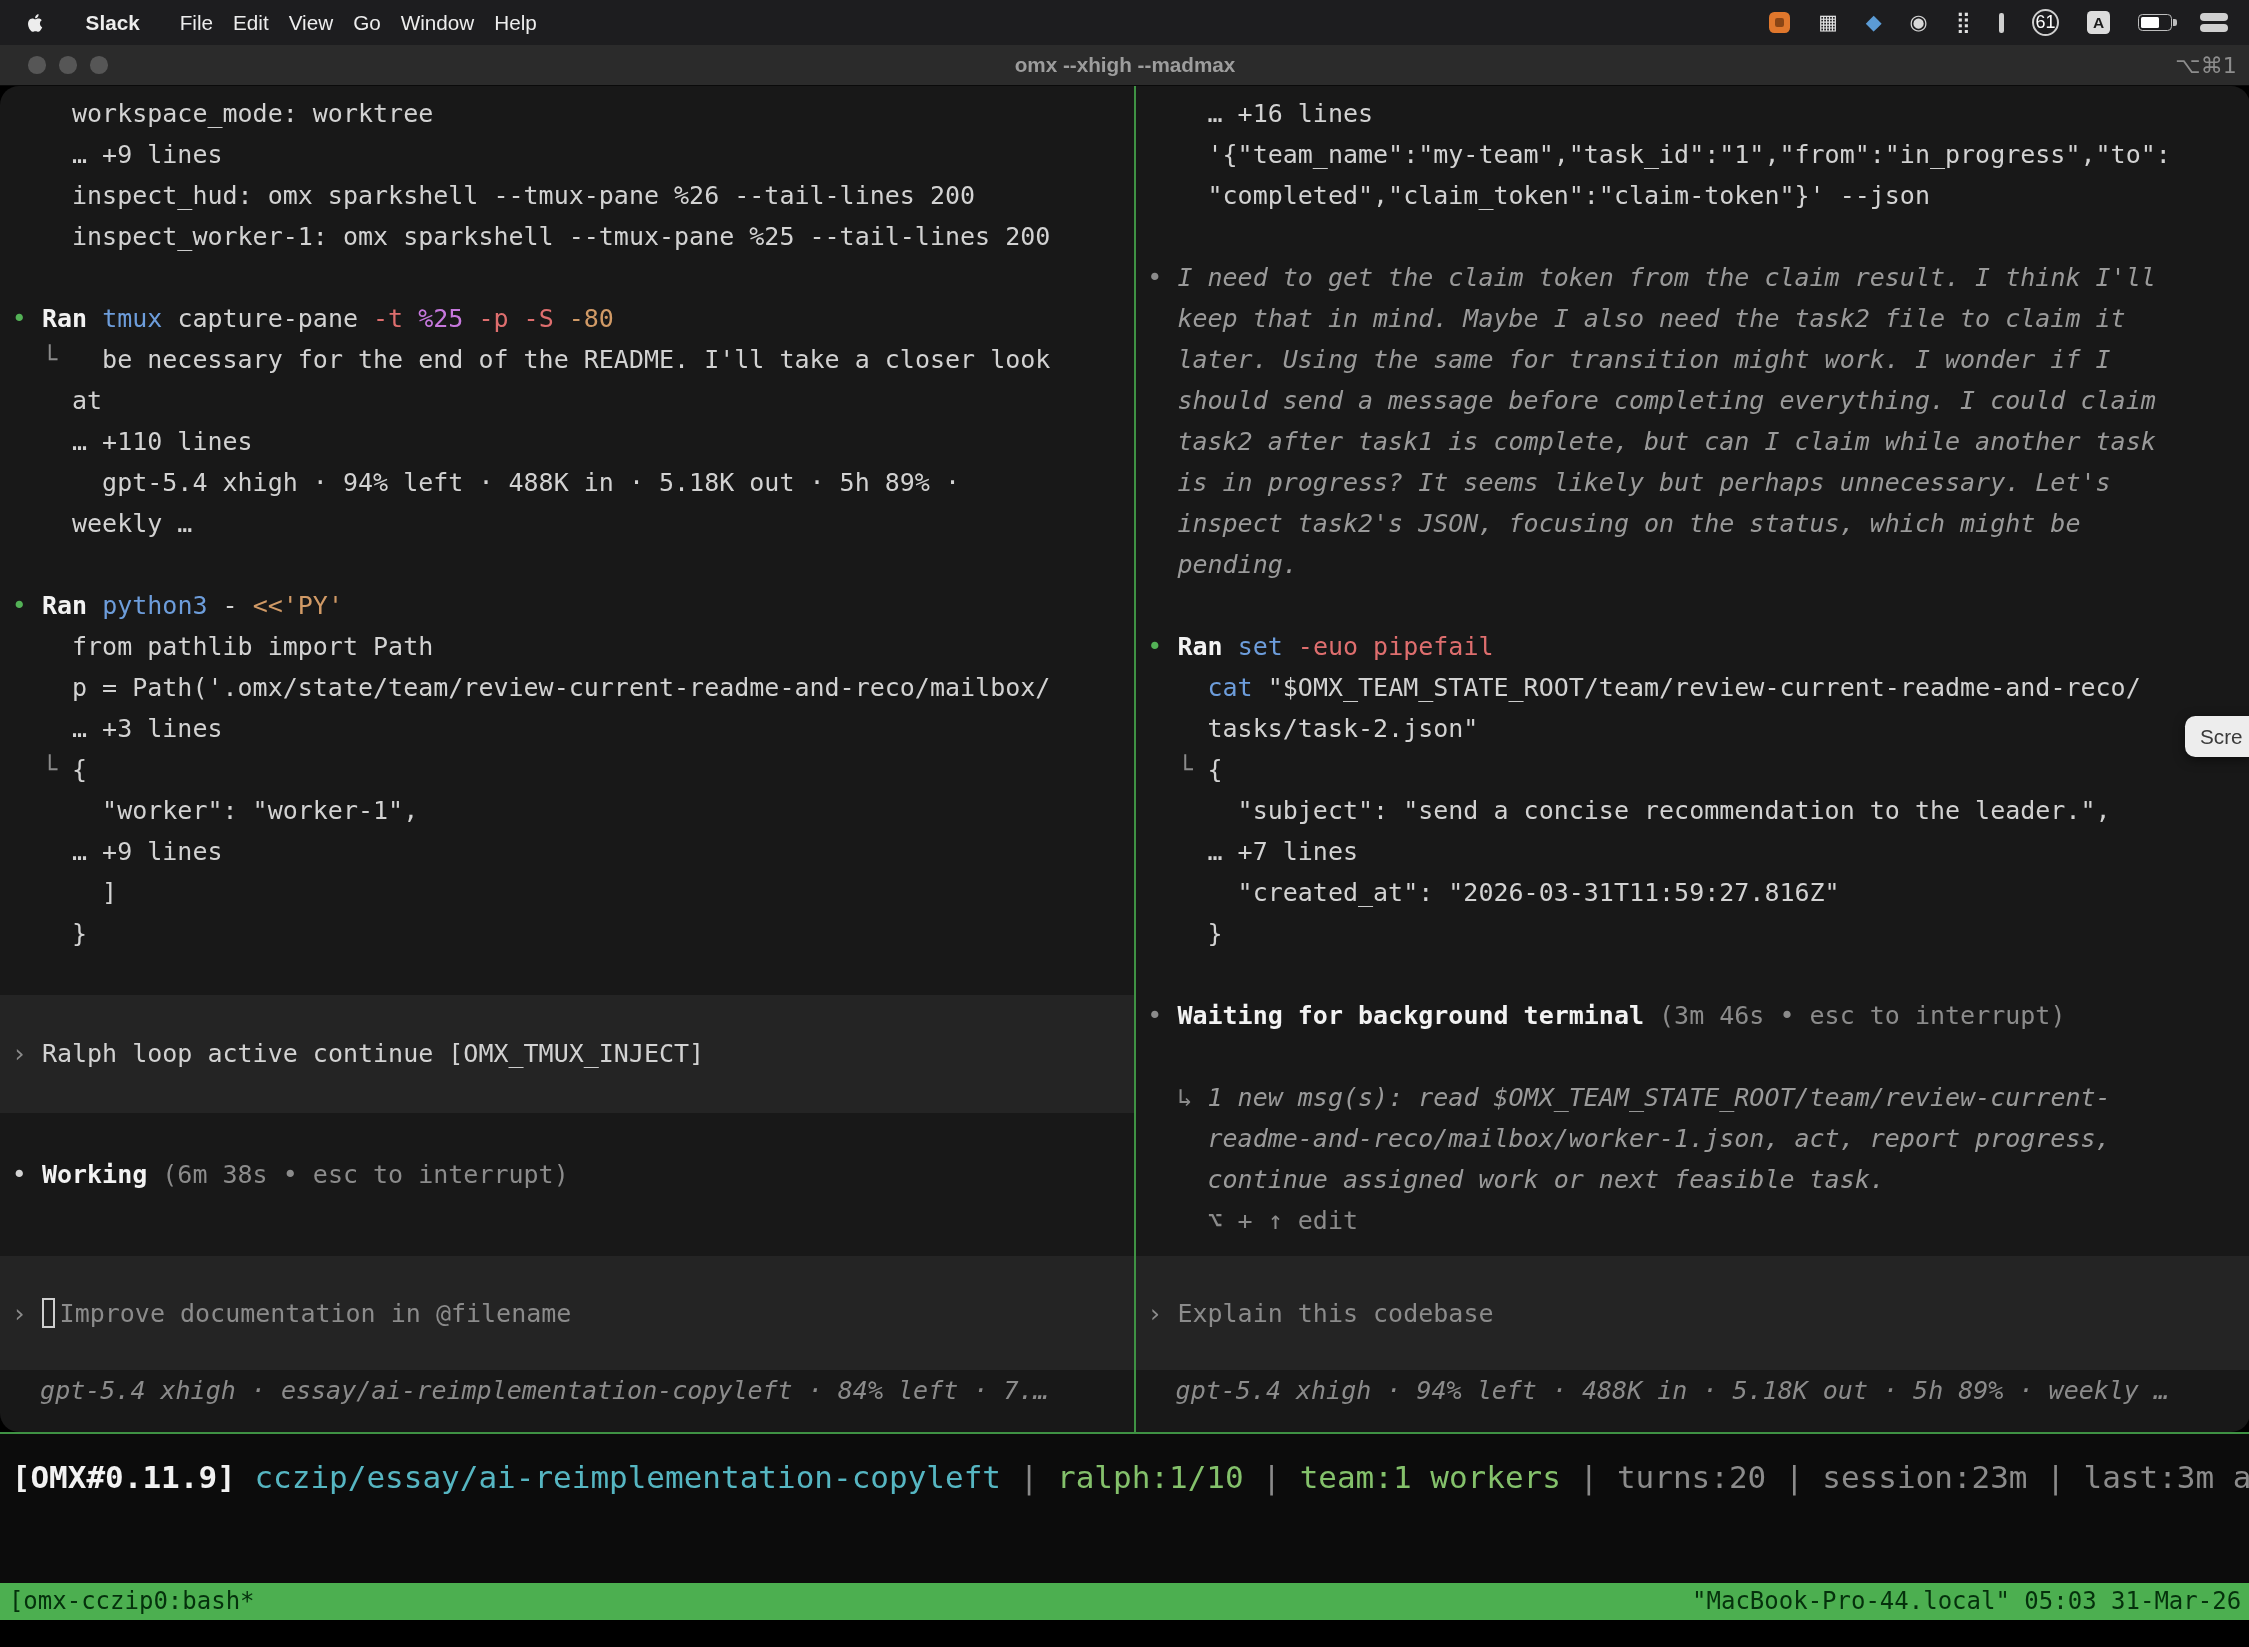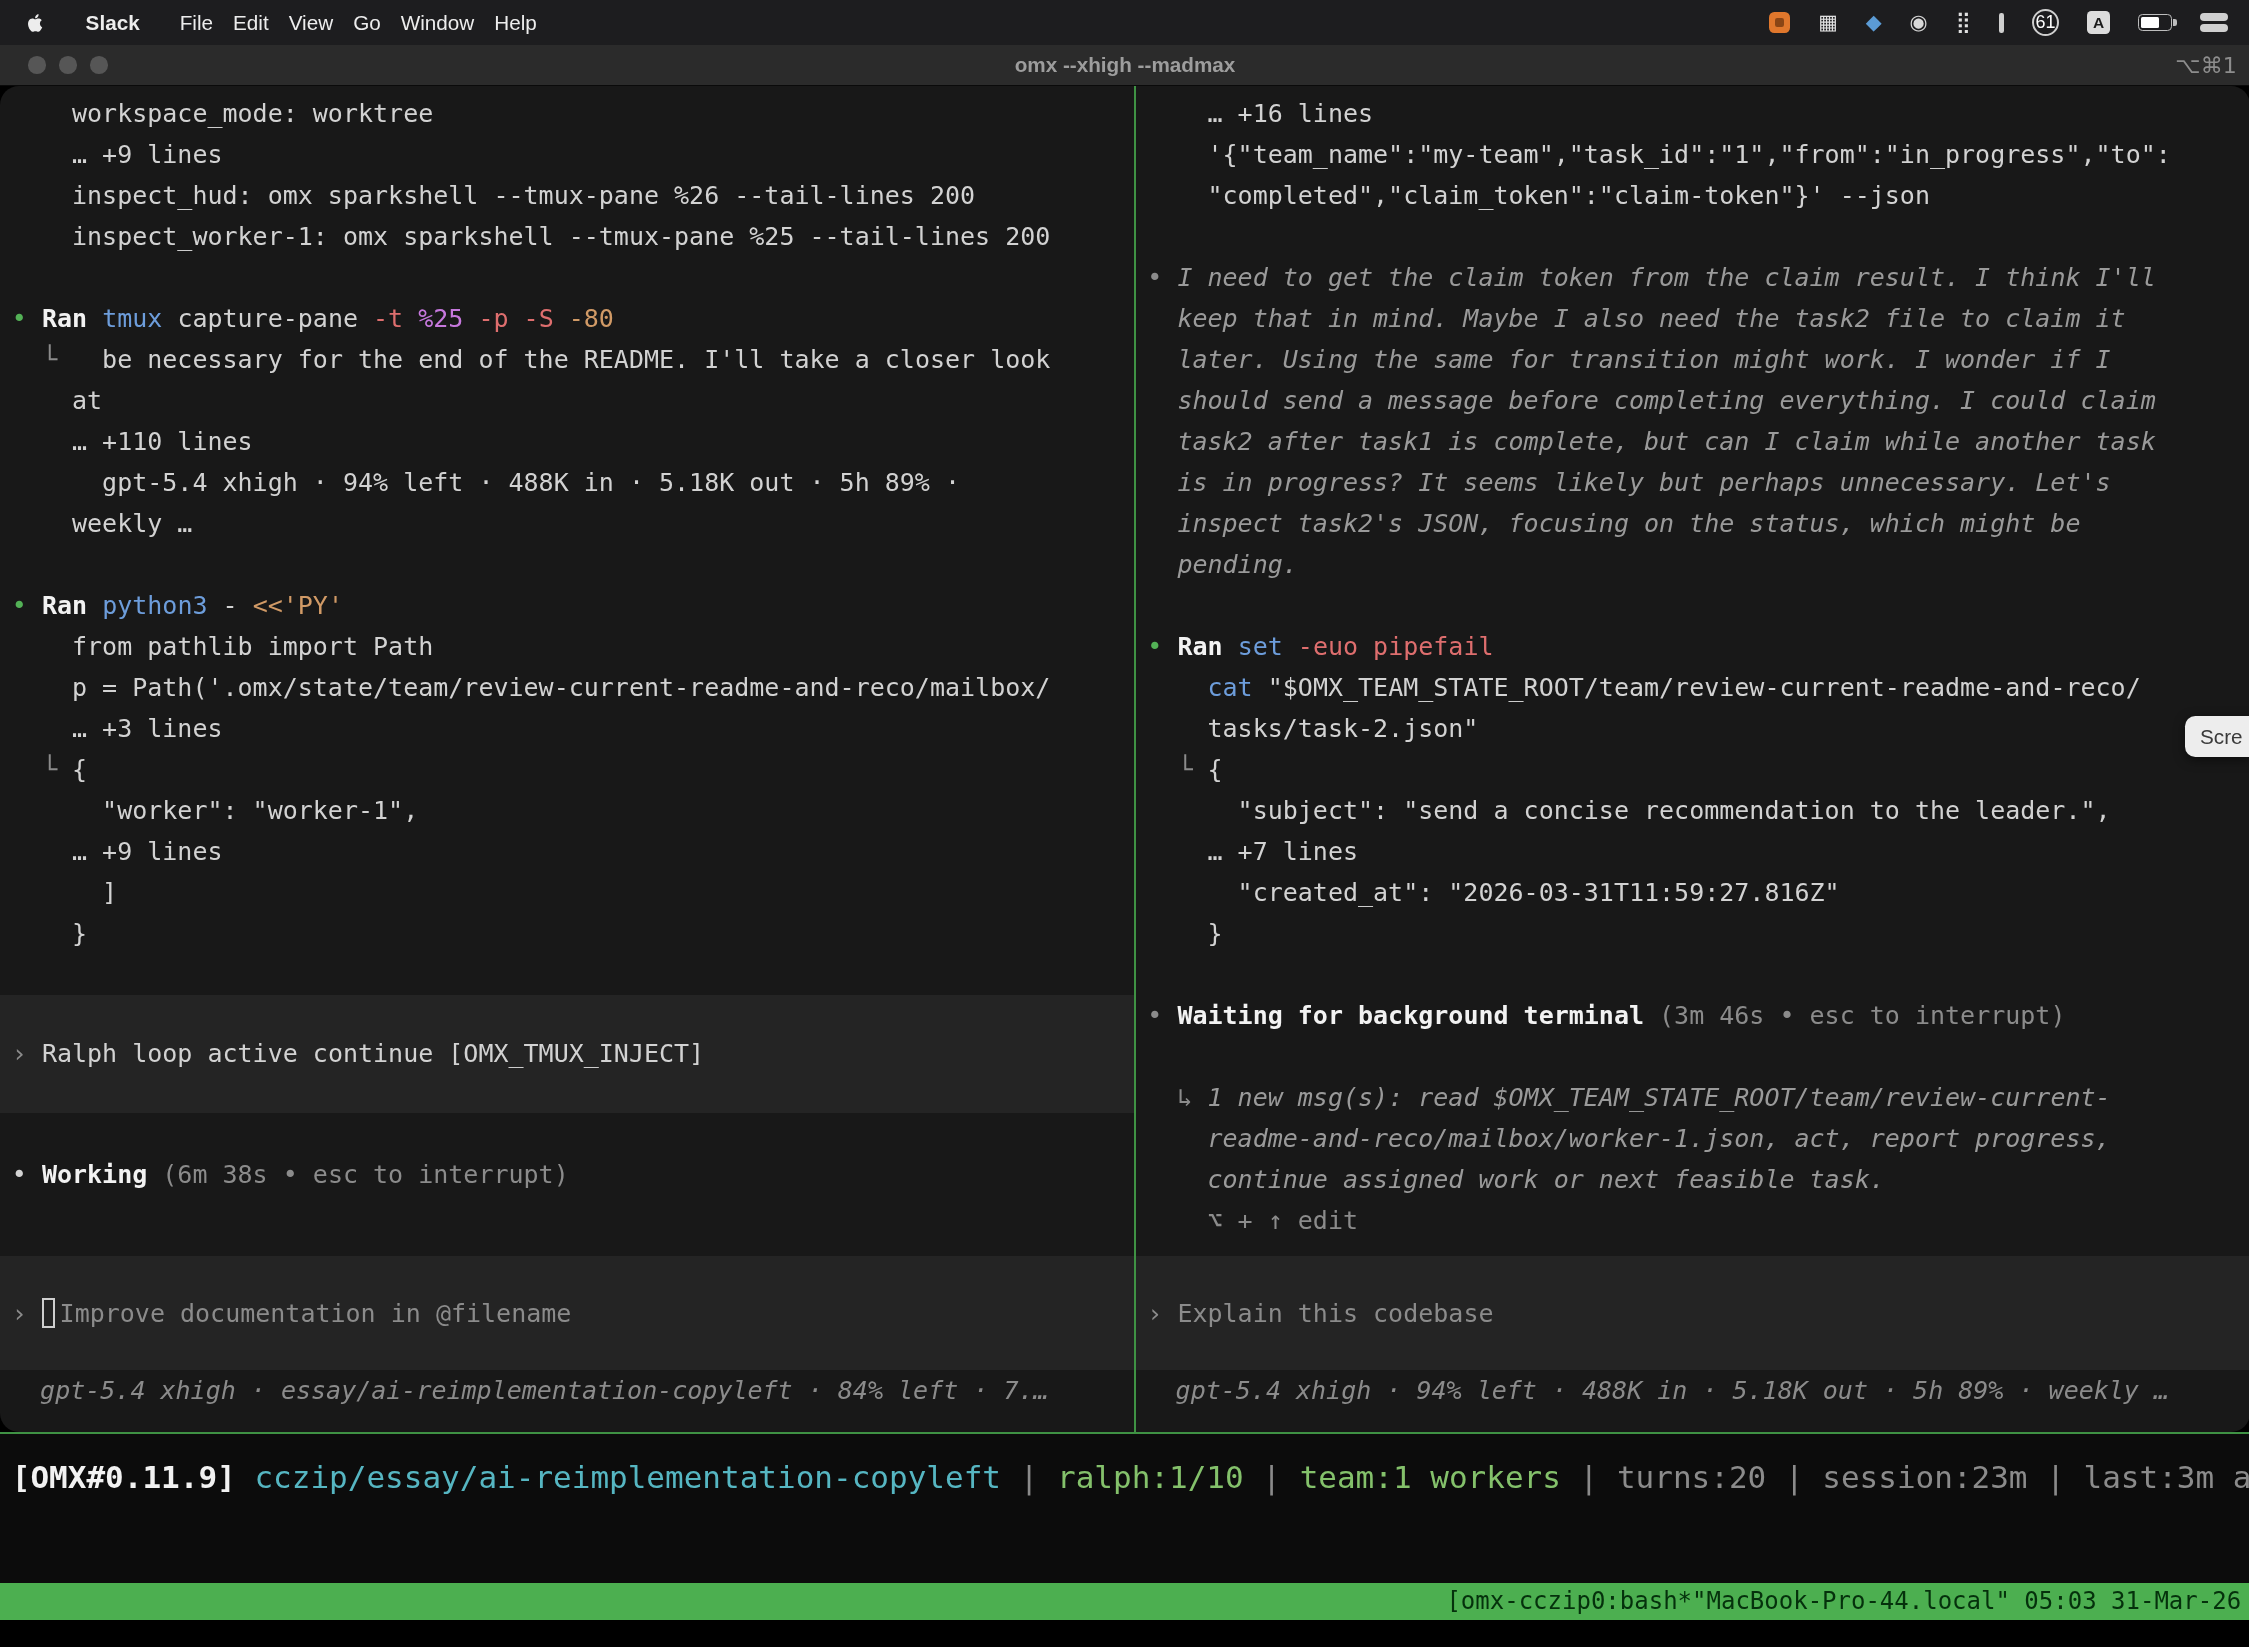--- a/index.html
+++ b/index.html
@@ -75,21 +75,21 @@
   .sgrn { color:#84c16b; }
   .cur  { display:inline-block; width:13.3px; height:29.5px; border:2.2px solid #cfcfcf;
           vertical-align:-4.4px; margin-right:4.4px; }
 
   
   .hdiv { height:1.5px; background:#3f9244; }
   .bottom-region { height:149px; background:#0c0c0c; padding-top:23.6px; }
   .statusline { height:41px; line-height:41px; font-size:31px; white-space:pre; padding-left:11.8px; }
 
   .tmuxbar { height:37px; background:#4caf50; color:#05310c; display:flex; align-items:center;
-             justify-content:flex-end; font-size:24px; padding:0 8.9px; white-space:pre; }
+             justify-content:space-between; font-size:24px; padding:0 8.9px; white-space:pre; }
 
   
   .notif { position:absolute; right:0; top:630px; height:41px; background:#ededed; color:#3a3a3a;
            font-family:"Liberation Sans", sans-serif; font-size:20.7px; display:flex; align-items:center;
            padding:0 7.4px 0 14.8px; border-radius:10.3px 0 0 10.3px; box-shadow:0 3px 10.3px rgba(0,0,0,.5);
            z-index:5; }
 </style>
 </head>
 <body>
 

